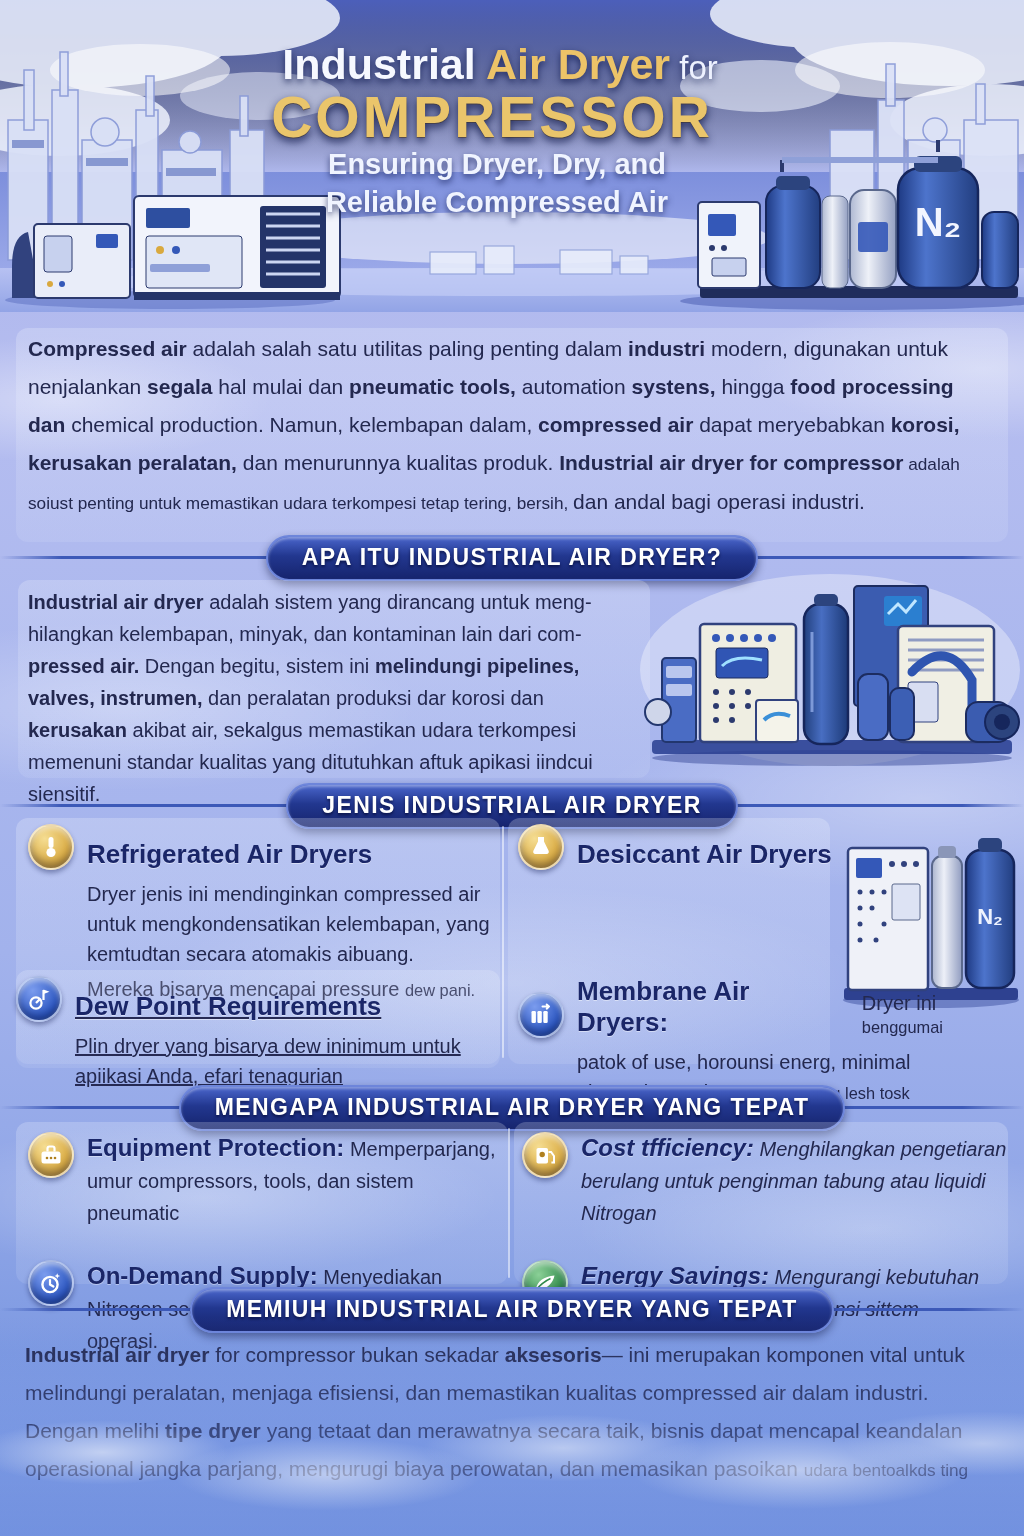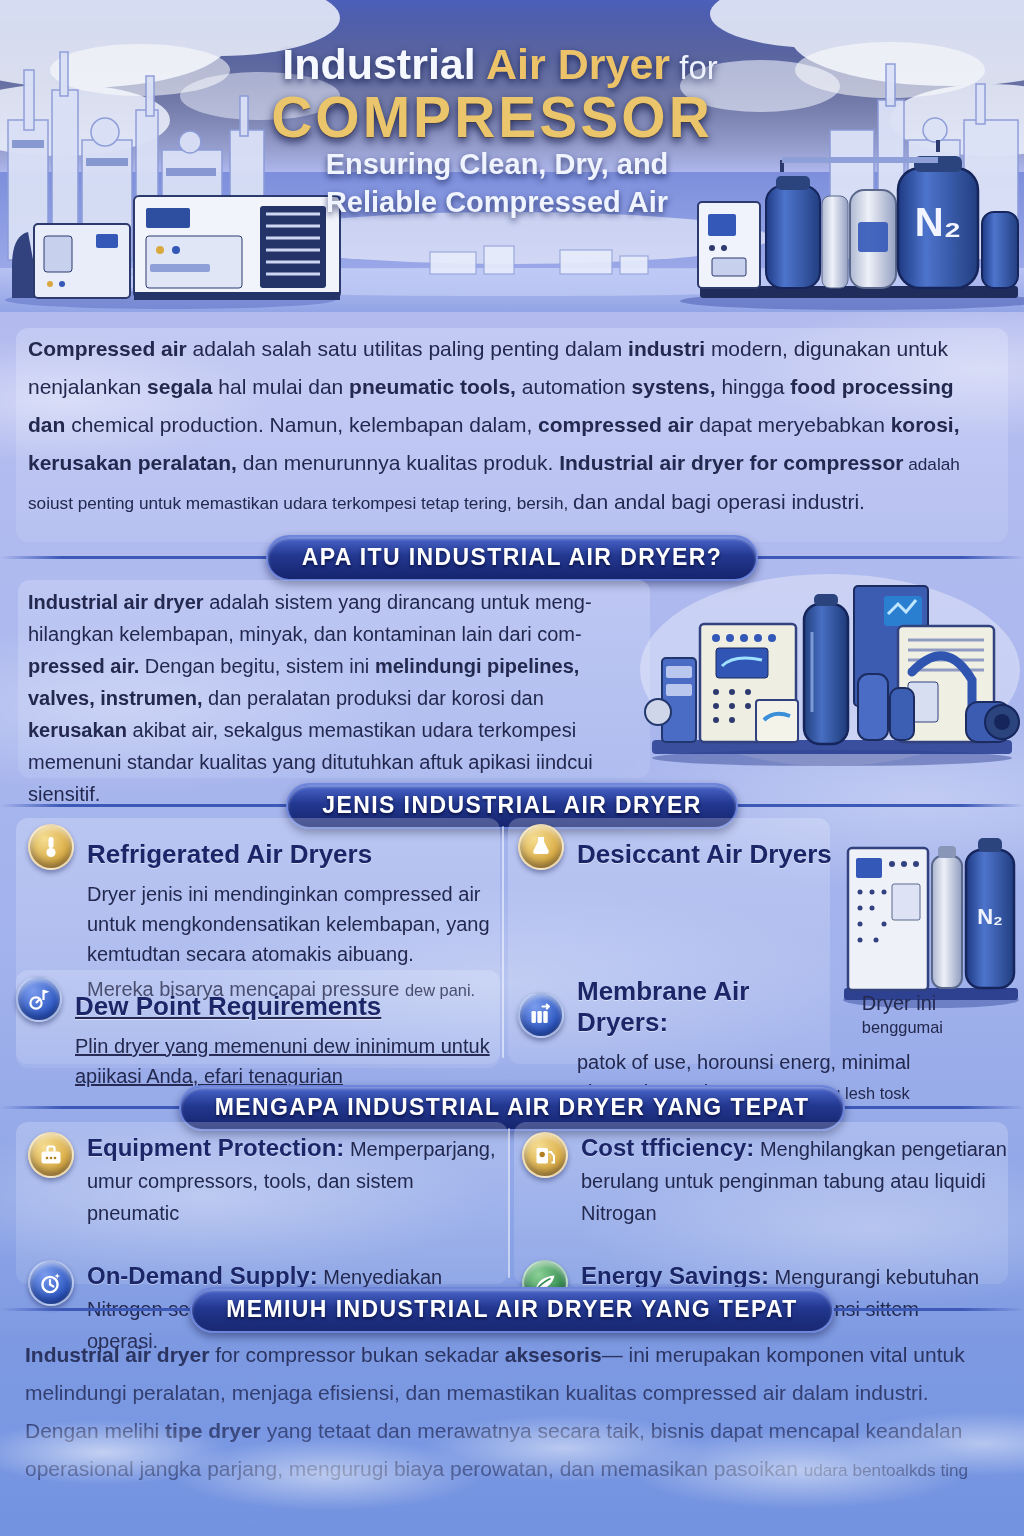--- a/index.html
+++ b/index.html
@@ -223,21 +223,21 @@
           <text x="938" y="236" text-anchor="middle" font-size="40" font-weight="bold" fill="#f2f5ff" font-family="Liberation Sans, sans-serif">N₂</text>
           <rect x="982" y="212" width="36" height="76" rx="12" fill="url(#blueTank)" stroke="#16265c" stroke-width="2"></rect>
           <line x1="782" y1="172" x2="782" y2="160" stroke="#2c3a6e" stroke-width="4"></line>
           <line x1="938" y1="152" x2="938" y2="140" stroke="#2c3a6e" stroke-width="4"></line>
           <path d="M782 160 H938" stroke="#8fa0d8" stroke-width="6" fill="none"></path>
         </g>
       </g>
     </svg>
     <div class="hl1"><span class="t1">Industrial</span><span class="t2"> Air Dryer</span><span class="t3"> for</span></div>
     <div class="hl2">COMPRESSOR</div>
-    <div class="hsub s1">Ensuring Clean, Dry, and</div>
+    <div class="hsub s1">Ensuring Dryer, Dry, and</div>
     <div class="hsub s2">Reliable Compressed Air</div>
   </div>
 
   <div class="panel" style="left:16px; top:328px; width:992px; height:214px; opacity:.6;"></div>
   <p class="para intro"><span class="b">Compressed air </span><span>adalah salah satu utilitas paling penting dalam </span><span class="b">industri</span><span> modern, digunakan untuk nenjalankan </span><span class="b">segala</span><span> hal mulai dan </span><span class="b">pneumatic tools,</span><span> automation </span><span class="b">systens,</span><span> hingga </span><span class="b">food processing dan</span><span> chemical production. Namun, kelembapan dalam, </span><span class="b">compressed air</span><span> dapat meryebabkan </span><span class="b">korosi, kerusakan peralatan,</span><span> dan menurunnya kualitas produk. </span><span class="b">Industrial air dryer for compressor</span><span class="sm"> adalah soiust penting untuk memastikan udara terkompesi tetap tering, bersih, </span><span>dan andal bagi operasi industri.</span></p>
 
   <div class="divider" style="top:536px;">
     <span class="pill">APA ITU INDUSTRIAL AIR DRYER?</span>
   </div>
   <div class="panel" style="left:18px; top:580px; width:632px; height:198px; opacity:.55;"></div>
@@ -394,21 +394,21 @@
       <span class="badge blue">
         <svg width="26" height="26" viewBox="0 0 26 26">
           <circle cx="10" cy="17" r="5.6" fill="none" stroke="#fff" stroke-width="2.2"></circle>
           <line x1="10" y1="17" x2="13.6" y2="13.4" stroke="#fff" stroke-width="2.2"></line>
           <line x1="17.5" y1="4" x2="17.5" y2="14" stroke="#fff" stroke-width="2.2"></line>
           <path d="M17.5 3.5l6 2.3-6 2.3z" fill="#fff"></path>
         </svg>
       </span>
       <span class="card-title">Dew Point Requirements</span>
     </div>
-    <div class="card-body"><span>Plin dryer yang memenuni dew ininimum untuk apiikasi Anda, efari tenagurian</span></div>
+    <div class="card-body"><span>Plin dryer yang bisarya dew ininimum untuk apiikasi Anda, efari tenagurian</span></div>
   </div>
 
   <div class="card" style="left:518px; top:976px; width:502px;">
     <div class="card-head">
       <span class="badge blue">
         <svg width="26" height="26" viewBox="0 0 26 26" fill="#fff">
           <rect x="3.5" y="9" width="4.4" height="12" rx="1.3"></rect>
             <rect x="9.4" y="9" width="4.4" height="12" rx="1.3"></rect>
             <rect x="15.3" y="9" width="4.4" height="12" rx="1.3"></rect>
           <path d="M14.5 4.6h6.5M21 4.6l-2.3-2.1M21 4.6l-2.3 2.1" stroke="#fff" stroke-width="2" fill="none" stroke-linecap="round"></path>
@@ -446,21 +446,21 @@
         <svg width="26" height="26" viewBox="0 0 26 26">
           <circle cx="12" cy="14.5" r="7.6" fill="none" stroke="#fff" stroke-width="2.4"></circle>
           <path d="M12 10.2v4.3l3.4 2" fill="none" stroke="#fff" stroke-width="2.2" stroke-linecap="round"></path>
           <path d="M19.2 3.2l.9 2 2.1.7-2.1.8-.8 2-.8-2-2.1-.7 2-.8z" fill="#fff"></path>
         </svg>
       </span>
       <div class="b-line"><span class="b-title">On-Demand Supply:</span><span class="b-body"> Menyediakan Nitrogen secara kontinu 24/7, memastikan operasi.</span></div>
     </div>
   </div>
 
-  <div class="abs" style="left:522px; top:1132px; width:490px;">
+  <div class="abs" style="left:522px; top:1132px; width:490px;font-style:italic;">
     <div class="benefit">
       <span class="badge gold">
         <svg width="26" height="26" viewBox="0 0 26 26" fill="#fff">
           <rect x="4.5" y="6" width="11.5" height="15.5" rx="1.8"></rect>
           <path d="M16.5 10h2.6l2.9 4v6.5h-2.6" fill="none" stroke="#fff" stroke-width="2"></path>
           <circle cx="10.2" cy="12.5" r="2.7" fill="#b0801f"></circle>
         </svg>
       </span>
       <div class="b-line"><span class="b-title">Cost tfficiency:</span><span class="b-body"> Menghilangkan pengetiaran berulang untuk penginman tabung atau liquidi Nitrogan</span></div>
     </div>

